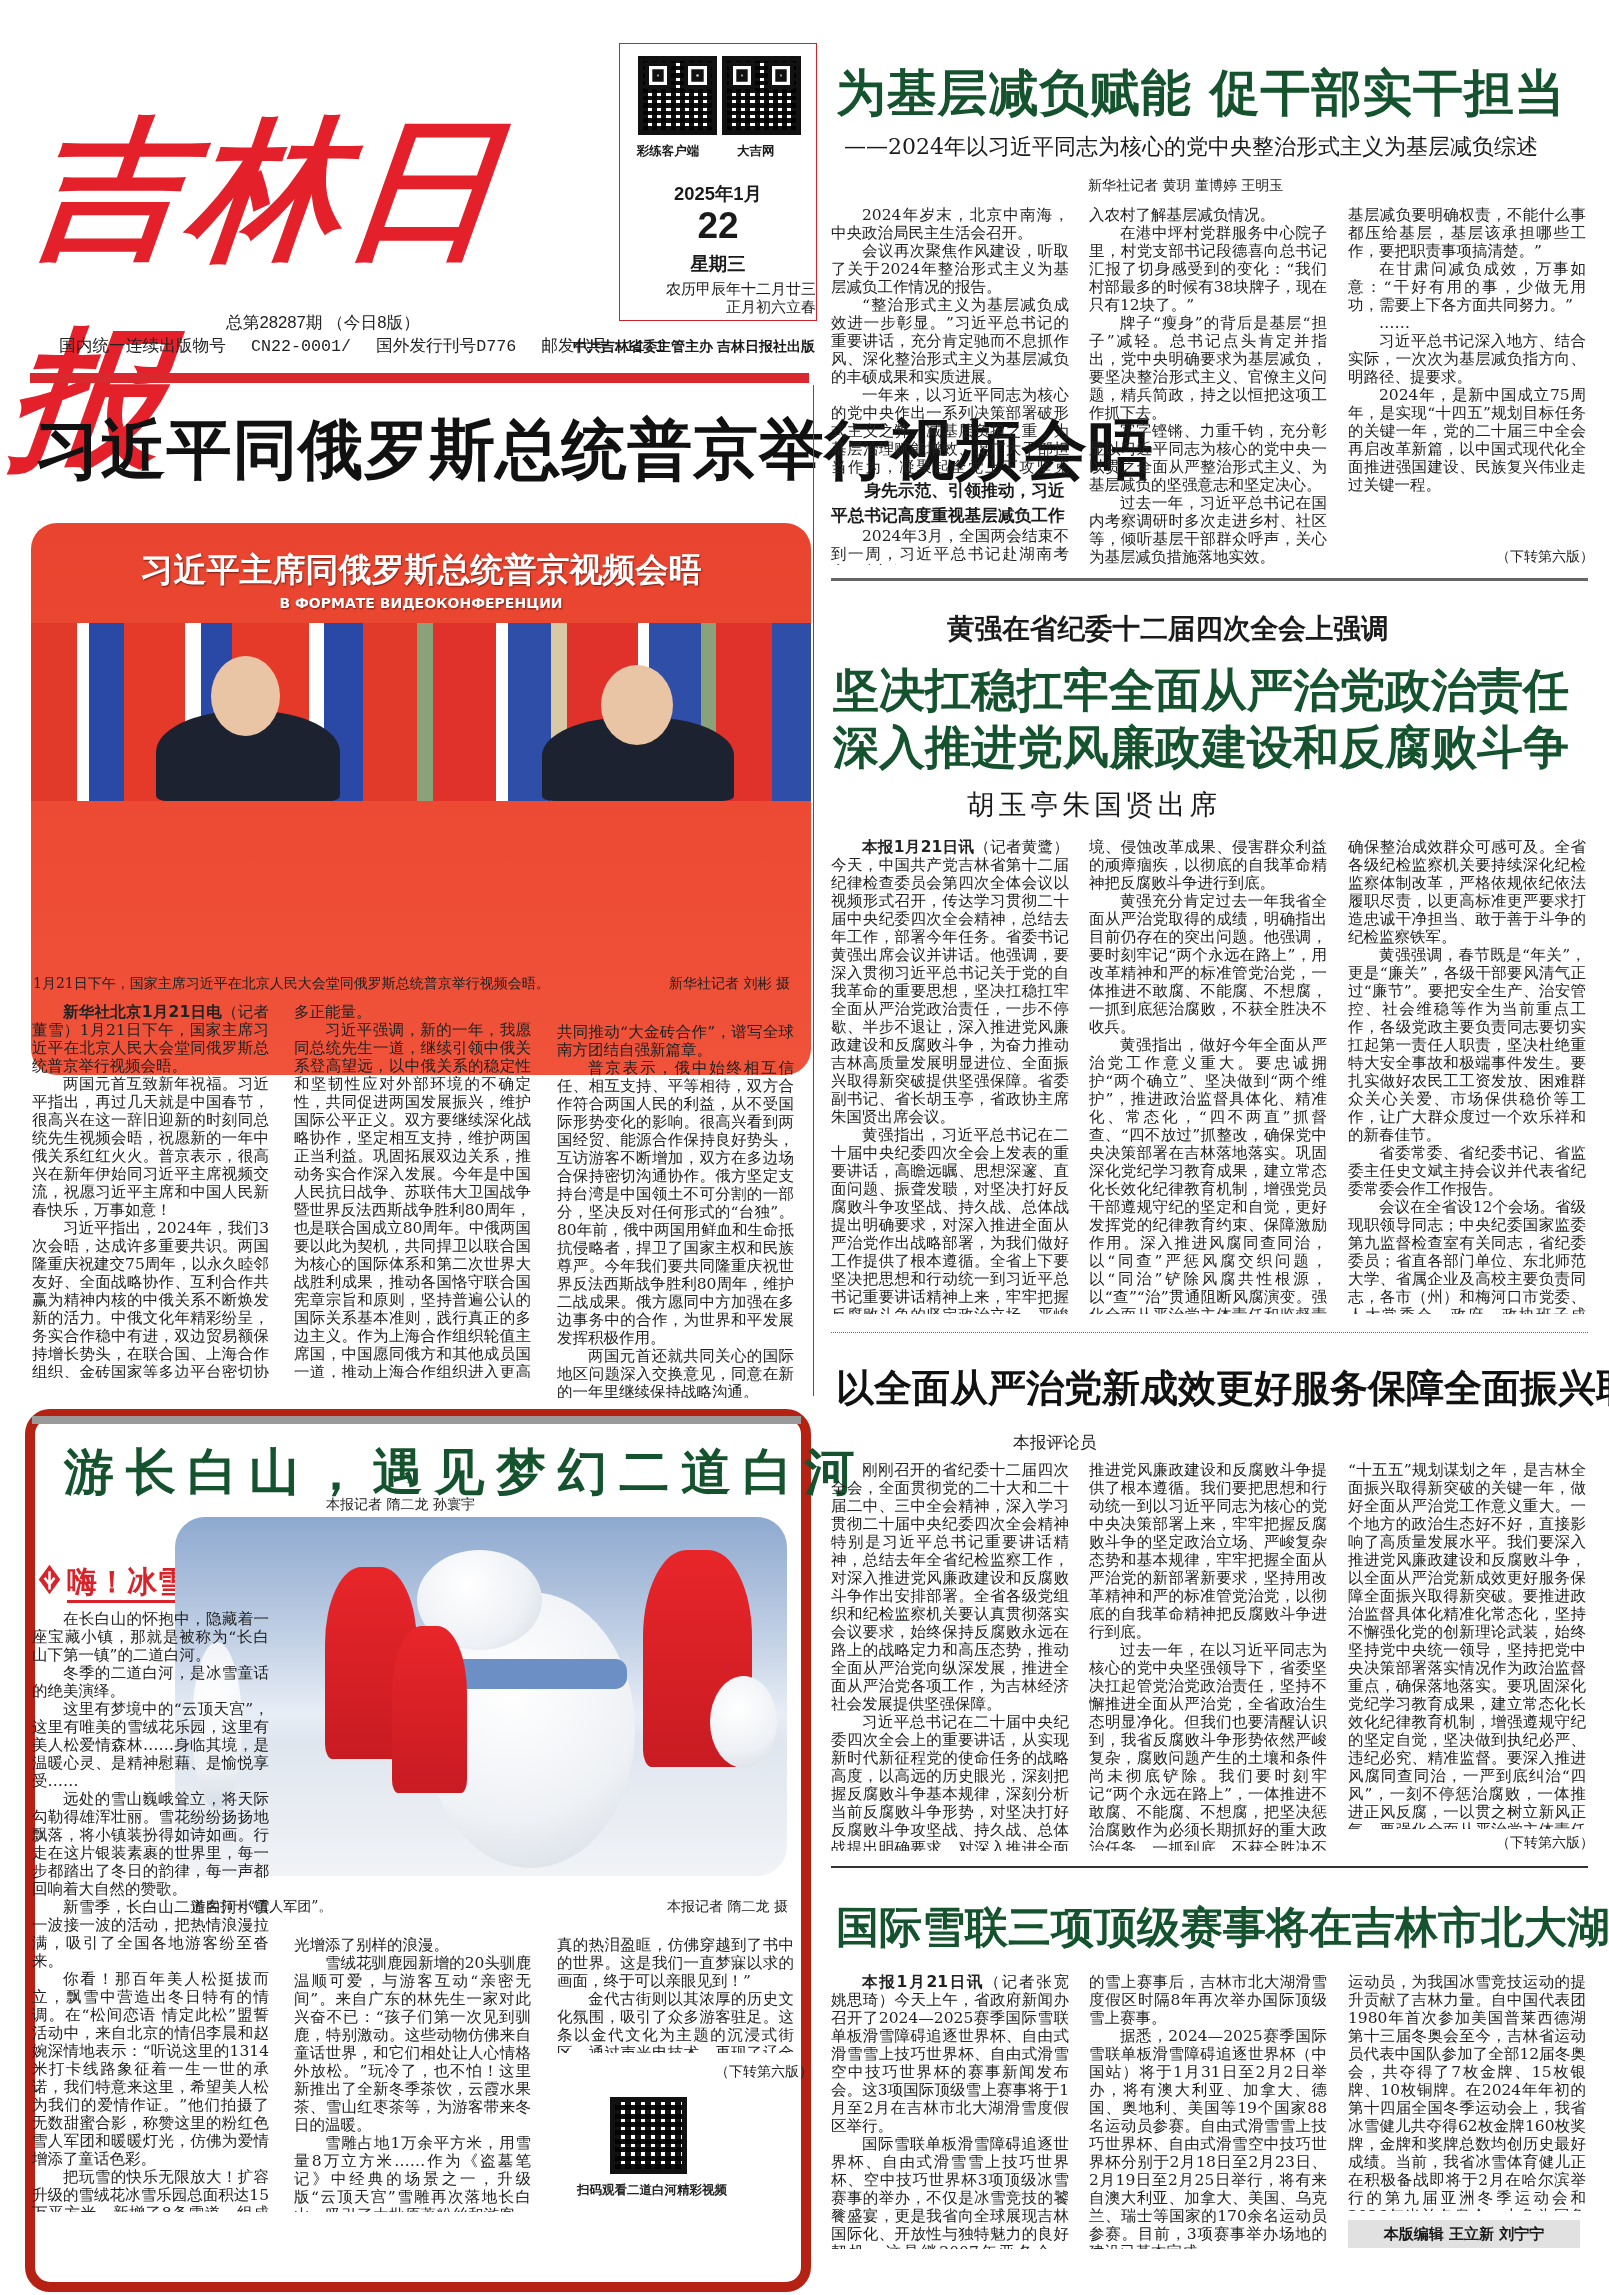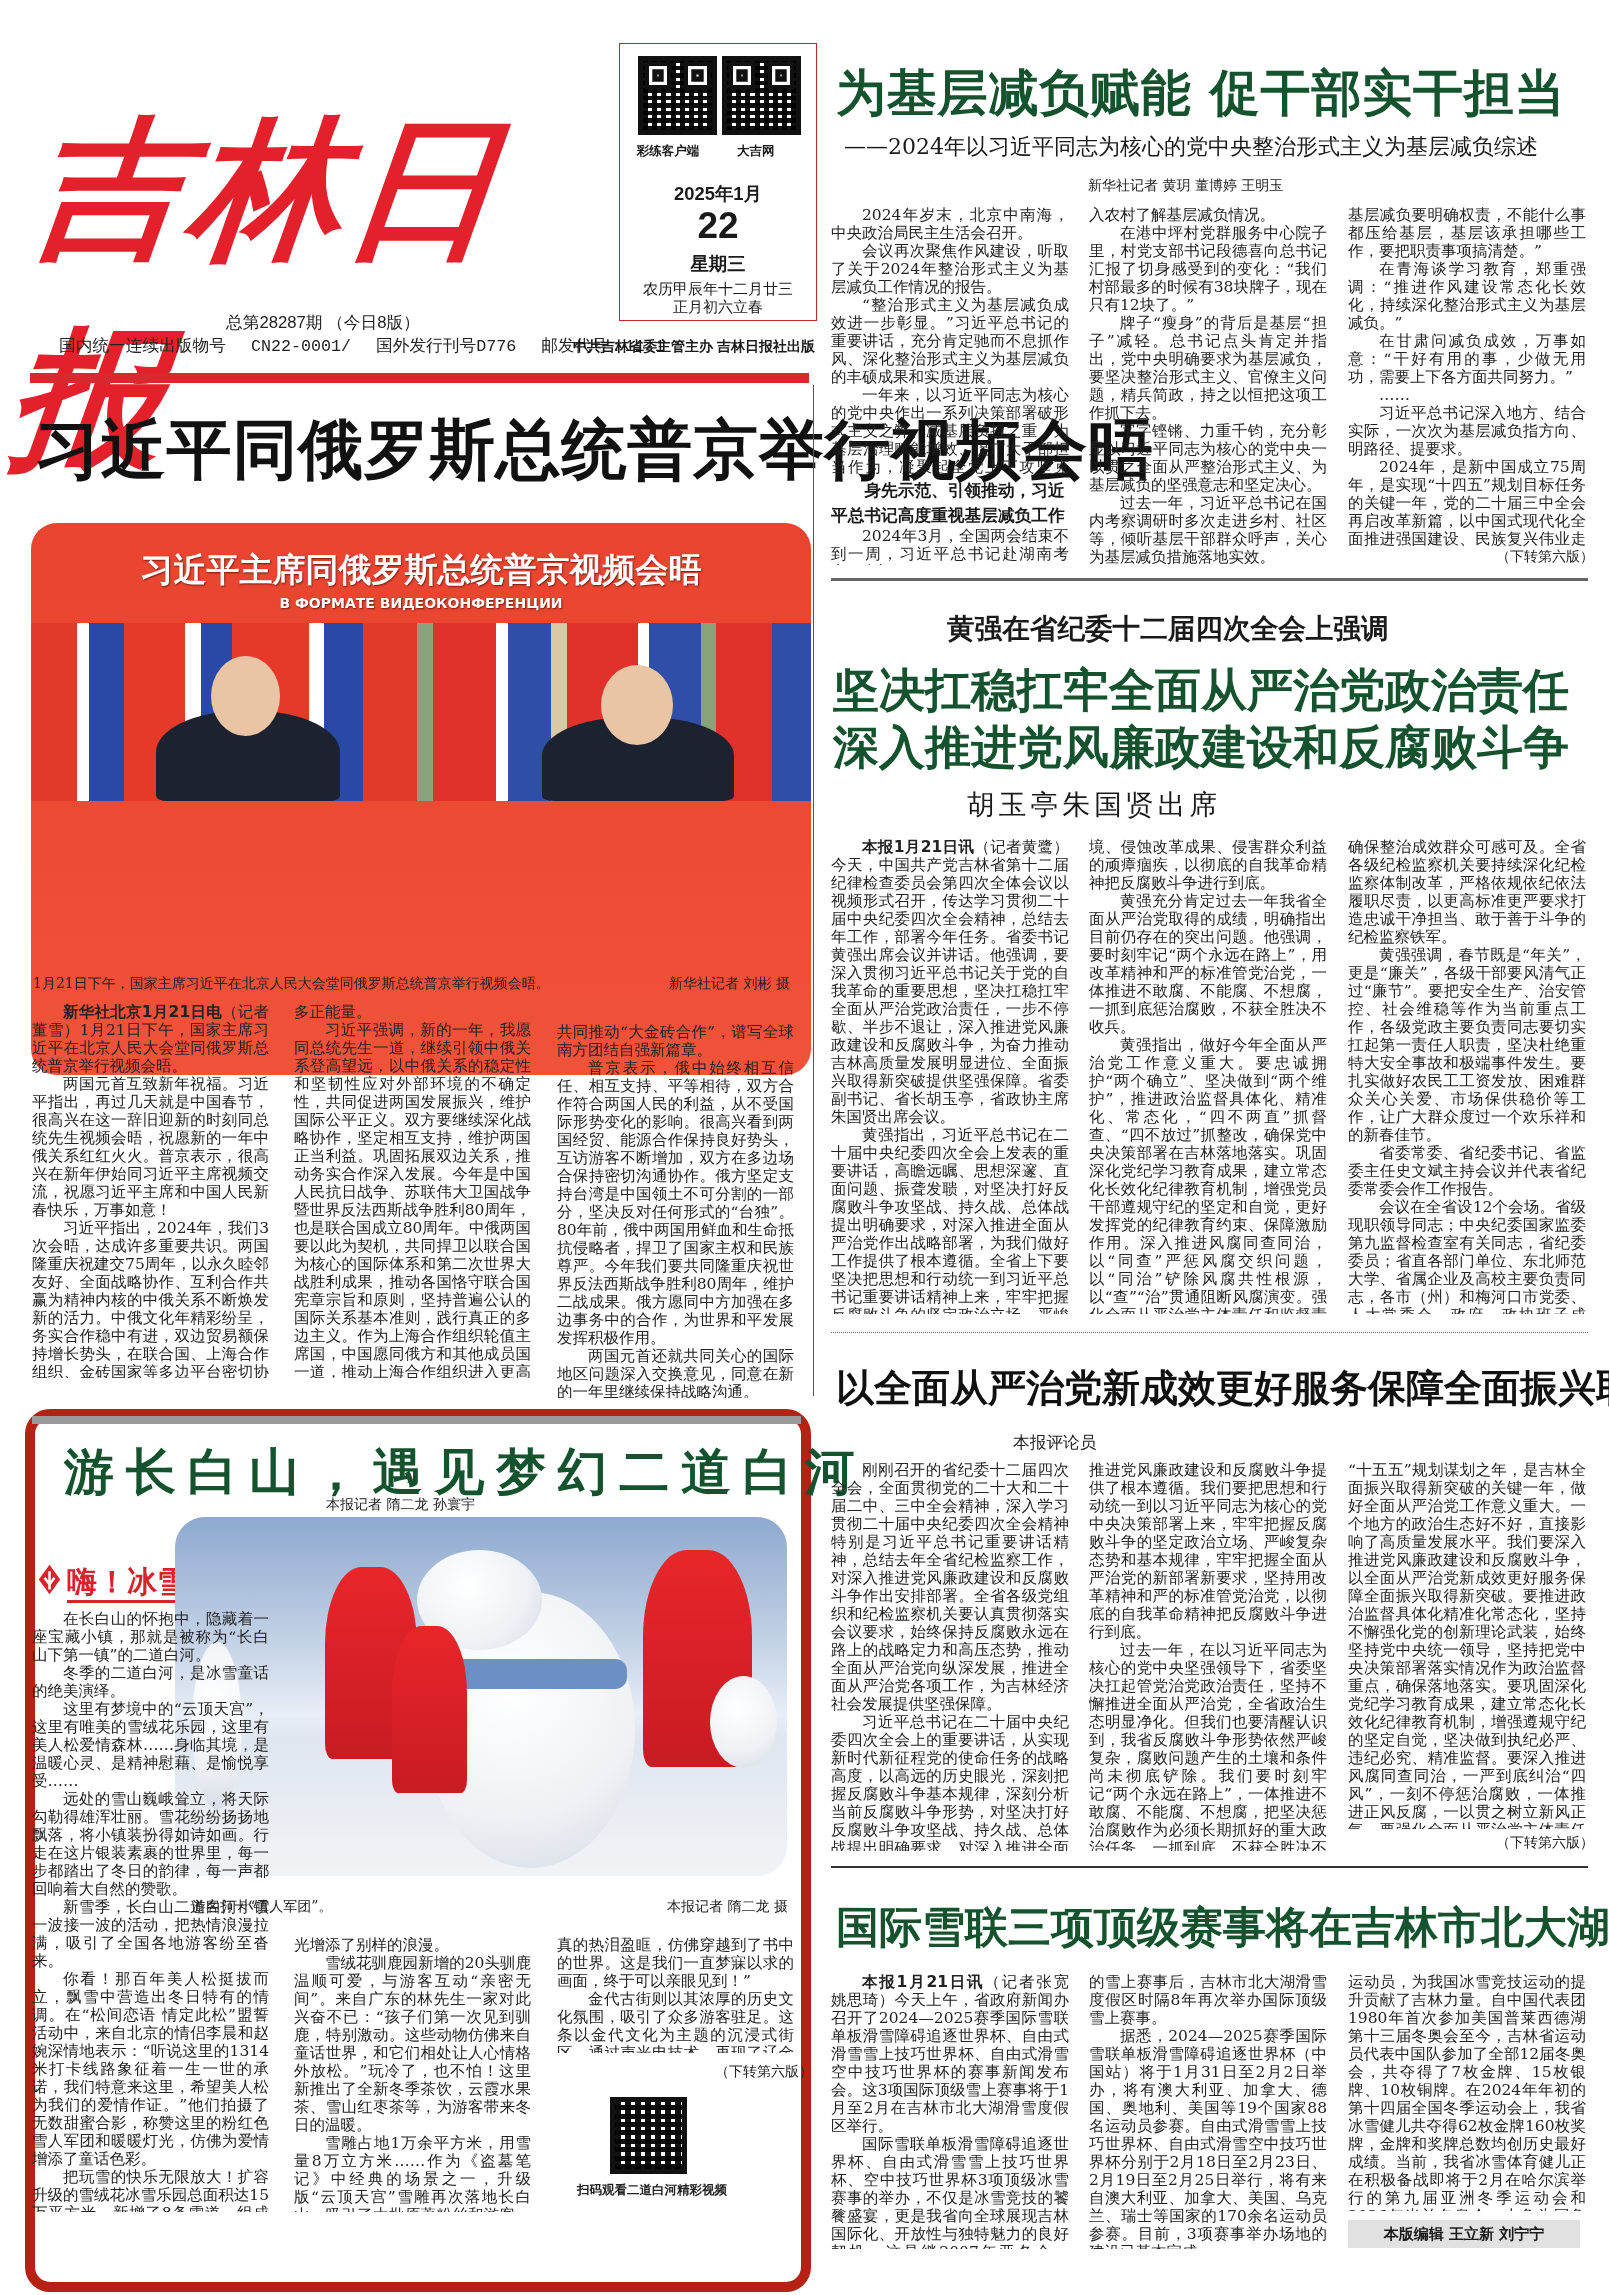--- a/index.html
+++ b/index.html
@@ -18,21 +18,21 @@
       repeating-linear-gradient(90deg,#111 0 5px,#fff 5px 9.2px),
       repeating-linear-gradient(0deg,#111 0 4.2px,#fff 4.2px 7.5px);
       background-blend-mode: multiply; border: 5px solid #111; }
   .qr::before, .qr::after { content:""; position:absolute; width:18.4px; height:18.4px; border:4.2px solid #111; background:#fff; box-shadow: inset 0 0 0 3.3px #fff, inset 0 0 0 8.4px #111; }
   .qr::before { left:1.7px; top:1.7px; }
   .qr::after { right:1.7px; top:1.7px; }
   .qr-label { position: absolute; top: 99px; font-size: 12.5px; font-weight: bold; font-family: "Liberation Sans", sans-serif; }
   .date-ym { position:absolute; top: 137px; left:0; right:0; font-size: 18.4px; font-weight: bold; font-family: "Liberation Sans", sans-serif; }
   .date-d { position:absolute; top: 161px; left:0; right:0; font-size: 37px; font-weight: bold; font-family: "Liberation Sans", sans-serif; }
   .date-wd { position:absolute; top: 207px; left:0; right:0; font-size: 18.4px; font-weight: bold; font-family: "Liberation Sans", sans-serif; }
-  .date-lunar { position:absolute; top: 236px; left:0; right:0; font-size: 15px; line-height: 18.4px; font-family: "Liberation Sans", sans-serif; }
+  .date-lunar { position:absolute; top: 236px; left:0; right:0; font-size: 15px; line-height: 18.4px; font-family: "Liberation Sans", sans-serif; text-align: right; }
   .publisher { left: 573px; top: 338px; font-size: 14px; font-weight: bold; font-family: "Liberation Sans", sans-serif; }
   .red-rule { left: 30px; top: 373px; width: 779px; height: 10px; background: #d9282e; }
 
   
   .h-main { font-family: "DejaVu Sans", sans-serif; font-weight: bold; color: #111; white-space: nowrap; }
   .h-serif { font-family: "DejaVu Serif", serif; font-weight: bold; color: #14532d; white-space: nowrap; }
 
   
   .col { position: absolute; font-size: 15.5px; line-height: 18px; text-align: justify; color: #222; overflow: hidden; }
   .col p { text-indent: 2em; margin: 0; }
@@ -195,21 +195,20 @@
 <div class="col" style="left:1089px;top:206px;width:238px;height:359px;">
   <p class="noind">入农村了解基层减负情况。</p>
   <p>在港中坪村党群服务中心院子里，村党支部书记段德喜向总书记汇报了切身感受到的变化：“我们村部最多的时候有38块牌子，现在只有12块了。”</p>
   <p>牌子“瘦身”的背后是基层“担子”减轻。总书记点头肯定并指出，党中央明确要求为基层减负，要坚决整治形式主义、官僚主义问题，精兵简政，持之以恒把这项工作抓下去。</p>
   <p>字字铿锵、力重千钧，充分彰显以习近平同志为核心的党中央一以贯之全面从严整治形式主义、为基层减负的坚强意志和坚定决心。</p>
   <p>过去一年，习近平总书记在国内考察调研时多次走进乡村、社区等，倾听基层干部群众呼声，关心为基层减负措施落地实效。</p>
 
 </div>
 <div class="col" style="left:1348px;top:206px;width:238px;height:343px;">
   <p class="noind">基层减负要明确权责，不能什么事都压给基层，基层该承担哪些工作，要把职责事项搞清楚。”</p>
-  <p>在青海谈学习教育，郑重强调：“推进作风建设常态化长效化，持续深化整治形式主义为基层减负。”</p>
   <p>在甘肃问减负成效，万事如意：“干好有用的事，少做无用功，需要上下各方面共同努力。”</p>
   <p>……</p>
   <p>习近平总书记深入地方、结合实际，一次次为基层减负指方向、明路径、提要求。</p>
   <p>2024年，是新中国成立75周年，是实现“十四五”规划目标任务的关键一年，党的二十届三中全会再启改革新篇，以中国式现代化全面推进强国建设、民族复兴伟业走过关键一程。</p>
 </div>
 <div class="abs caption" style="left:1496px;top:548px;">（下转第六版）</div>
 <div class="hline" style="left:831px;top:578px;width:757px;height:2.5px;background:#666;"></div>
 
 <div class="abs sans" style="left:947px;top:610px;font-size:27.6px;font-weight:bold;white-space:nowrap;text-align:right;">黄强在省纪委十二届四次全会上强调</div>
 <div class="abs h-serif" style="left:833px;top:660px;font-size:46px;">坚决扛稳扛牢全面从严治党政治责任</div>

